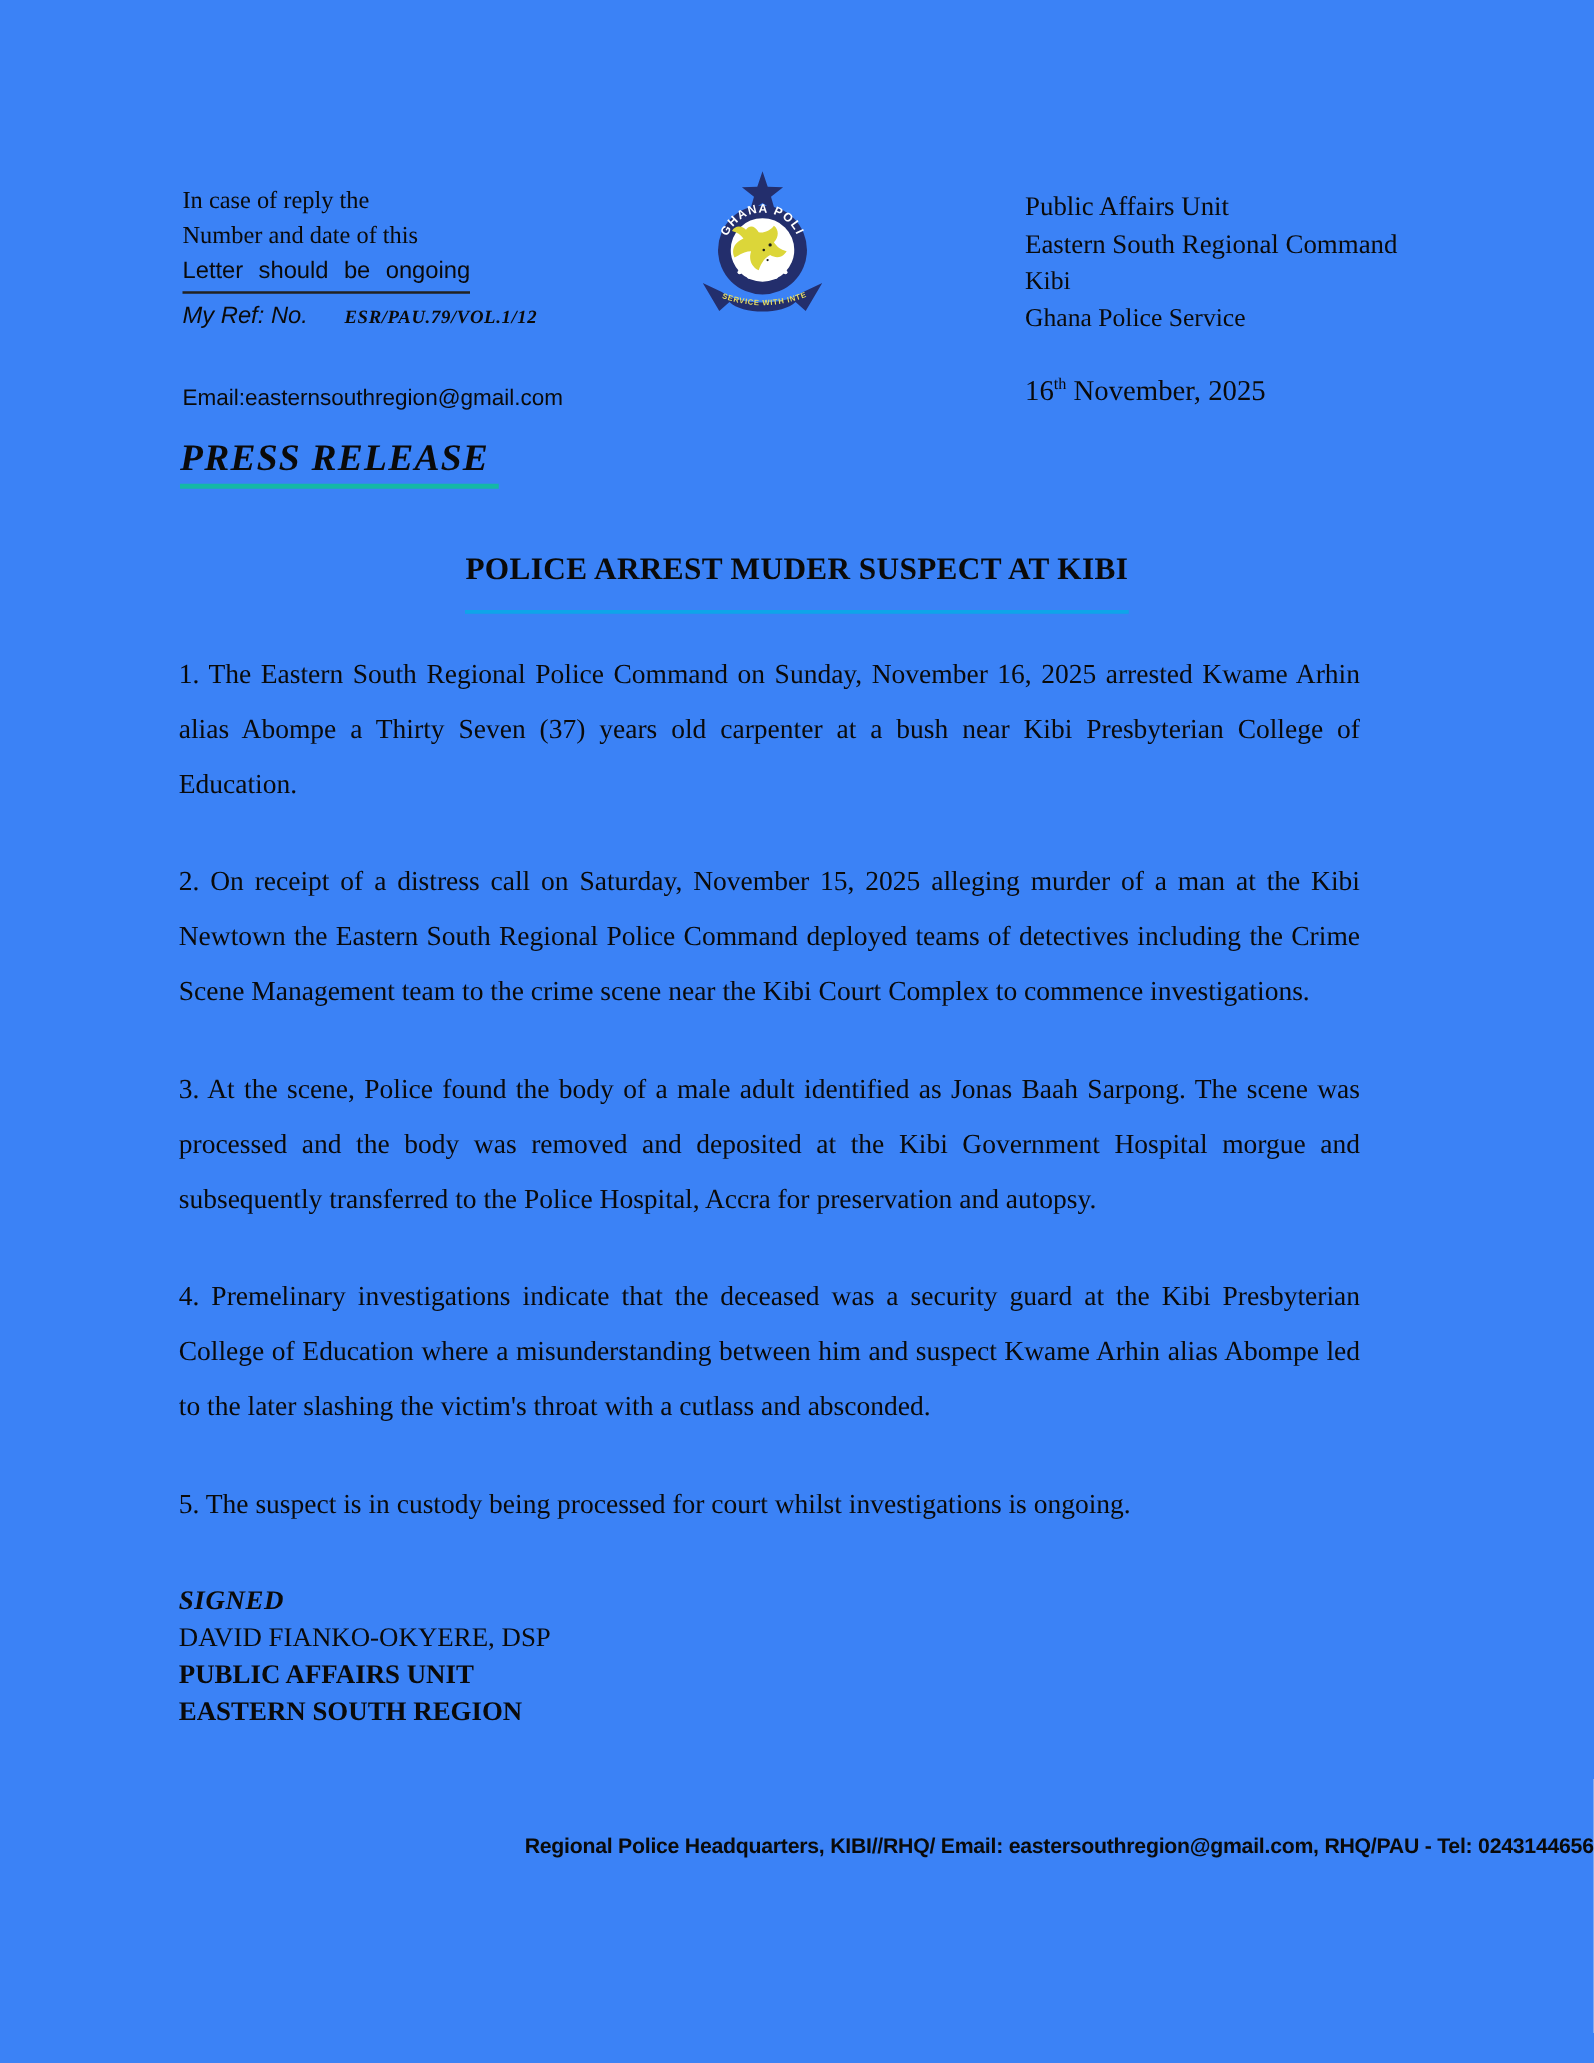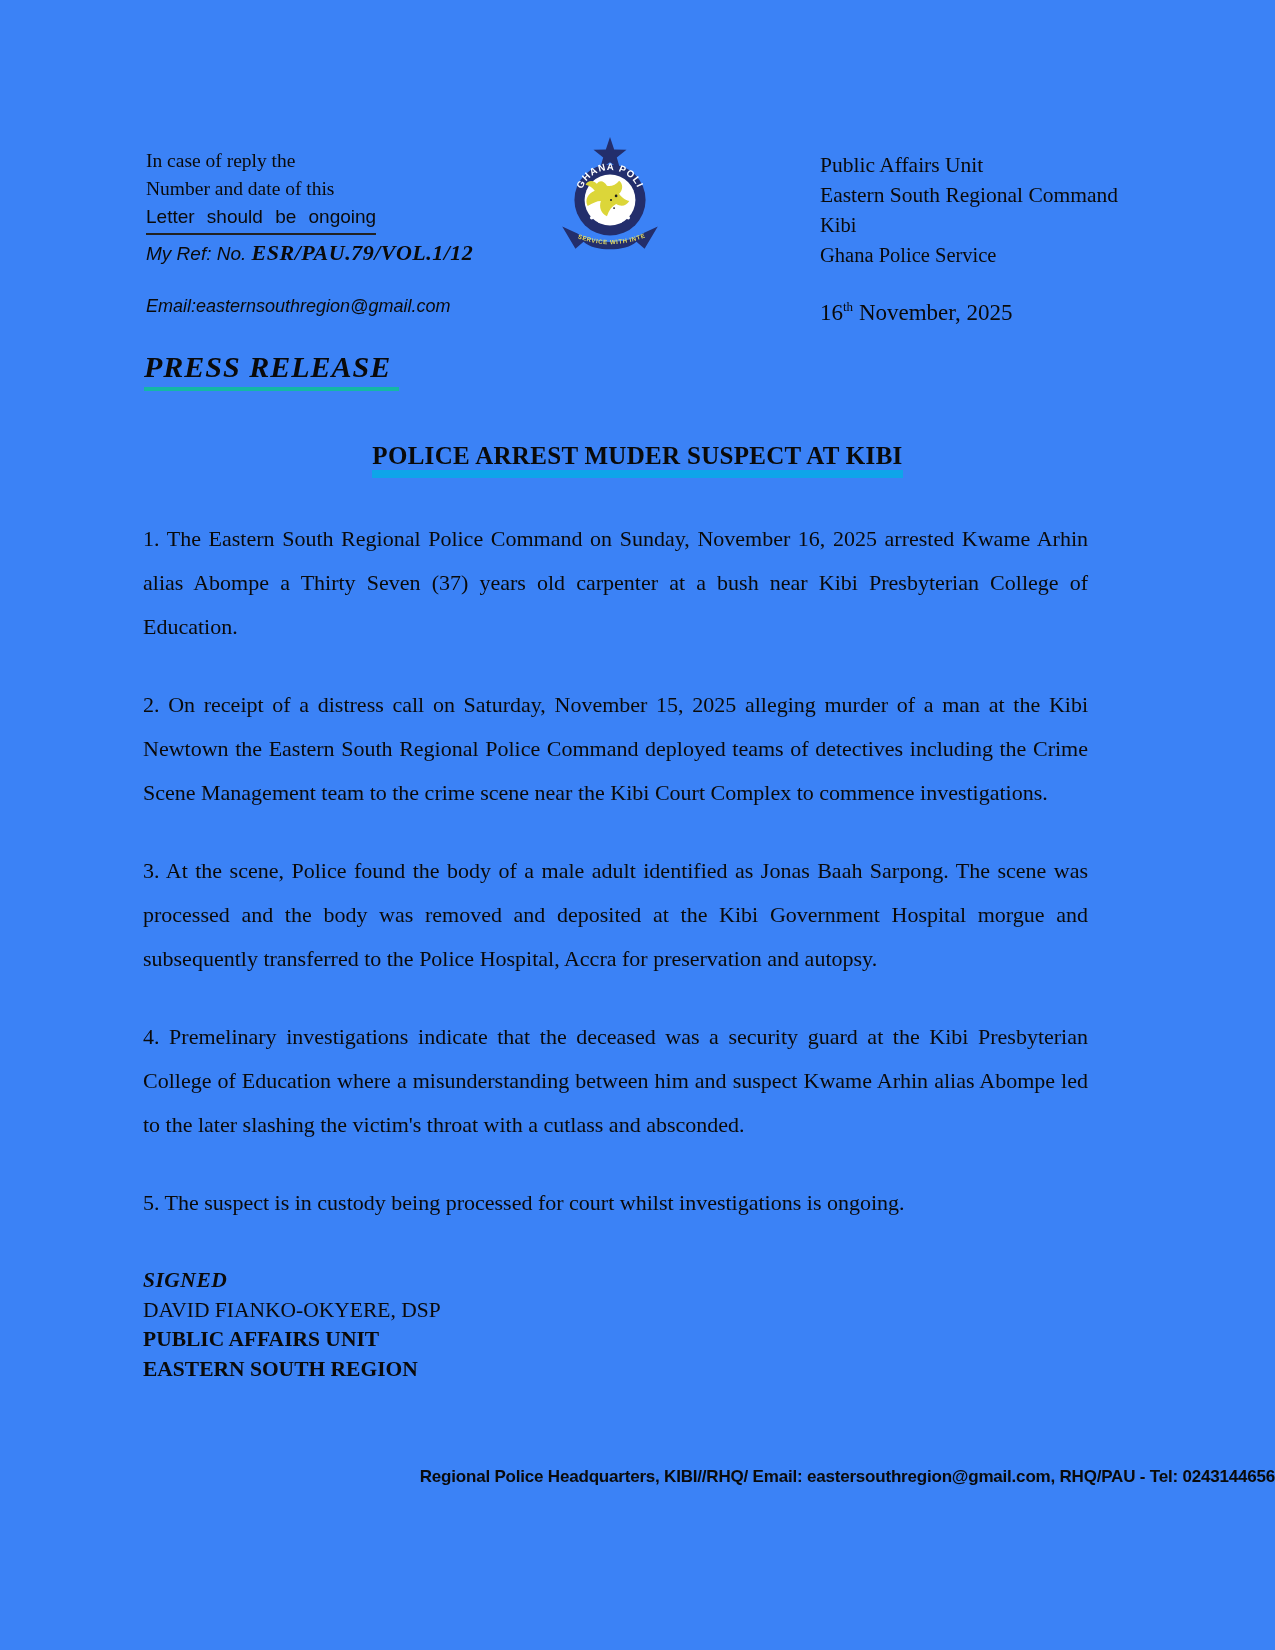--- a/index.html
+++ b/index.html
@@ -10,42 +10,42 @@
     background:#3b82f6;
     color:#0a0a0a;
     font-family:"Liberation Serif","DejaVu Serif",serif;
     overflow:hidden;
   }
   
   .hdr-left{position:absolute;left:146px;top:147px;line-height:27.5px;font-size:19.5px;}
   .hdr-left .sans{font-family:"Liberation Sans","DejaVu Sans",sans-serif;font-size:19px;}
   .quoted{display:inline-block;border-bottom:2px solid #222;padding-bottom:2px;word-spacing:7px;margin-top:1px;}
   .refline{margin-top:4px;font-family:"Liberation Sans","DejaVu Sans",sans-serif;font-style:italic;font-size:19px;}
-  .refline .refval{font-family:"Liberation Serif","DejaVu Serif",serif;font-weight:bold;font-size:22px;letter-spacing:.5px;}
-  .email{margin-top:26px;font-family:"Liberation Sans","DejaVu Sans",sans-serif;font-style:italic;font-size:18px;}
+  .refline .refval{font-family:"Liberation Serif","DejaVu Serif",serif;font-weight:bold;font-size:15px;letter-spacing:.5px;margin-left:24px;}
+  .email{margin-top:37px;font-family:"Liberation Sans","DejaVu Sans",sans-serif;font-size:18px;}
   
   .logo{position:absolute;left:549px;top:134px;width:122px;height:136px;}
   
   .hdr-right{position:absolute;left:820px;top:150px;line-height:30px;}
   .hdr-right .big{font-size:21.5px;}
   .hdr-right .med{font-size:20.5px;}
   .dateline{position:absolute;left:820px;top:300px;font-size:23px;}
   .dateline sup{font-size:13px;vertical-align:super;line-height:0;}
   
   .press-release{
     position:absolute;left:144px;top:350px;
     font-size:30px;font-weight:bold;font-style:italic;
     letter-spacing:1px;
     border-bottom:4px solid #14b8a6;padding:0 8px 3px 0;
   }
   .headline-wrap{position:absolute;left:0;top:442px;width:100%;text-align:center;}
   .headline{
     display:inline-block;
     font-size:25px;font-weight:bold;letter-spacing:.3px;
-    border-bottom:8px solid #0ea5e9;padding-bottom:0;text-align:center;
+    border-bottom:3px solid #0ea5e9;padding-bottom:18px;text-align:center;
   }
   
   .content{
     position:absolute;left:143px;top:517px;width:945px;
     font-size:22px;line-height:44px;text-align:justify;
   }
   .content p{margin:0 0 34px 0;}
   
   .signature{position:absolute;left:143px;top:1266px;font-size:21.5px;line-height:29.5px;}
   .sig-signed{font-weight:bold;font-style:italic;letter-spacing:.5px;}

